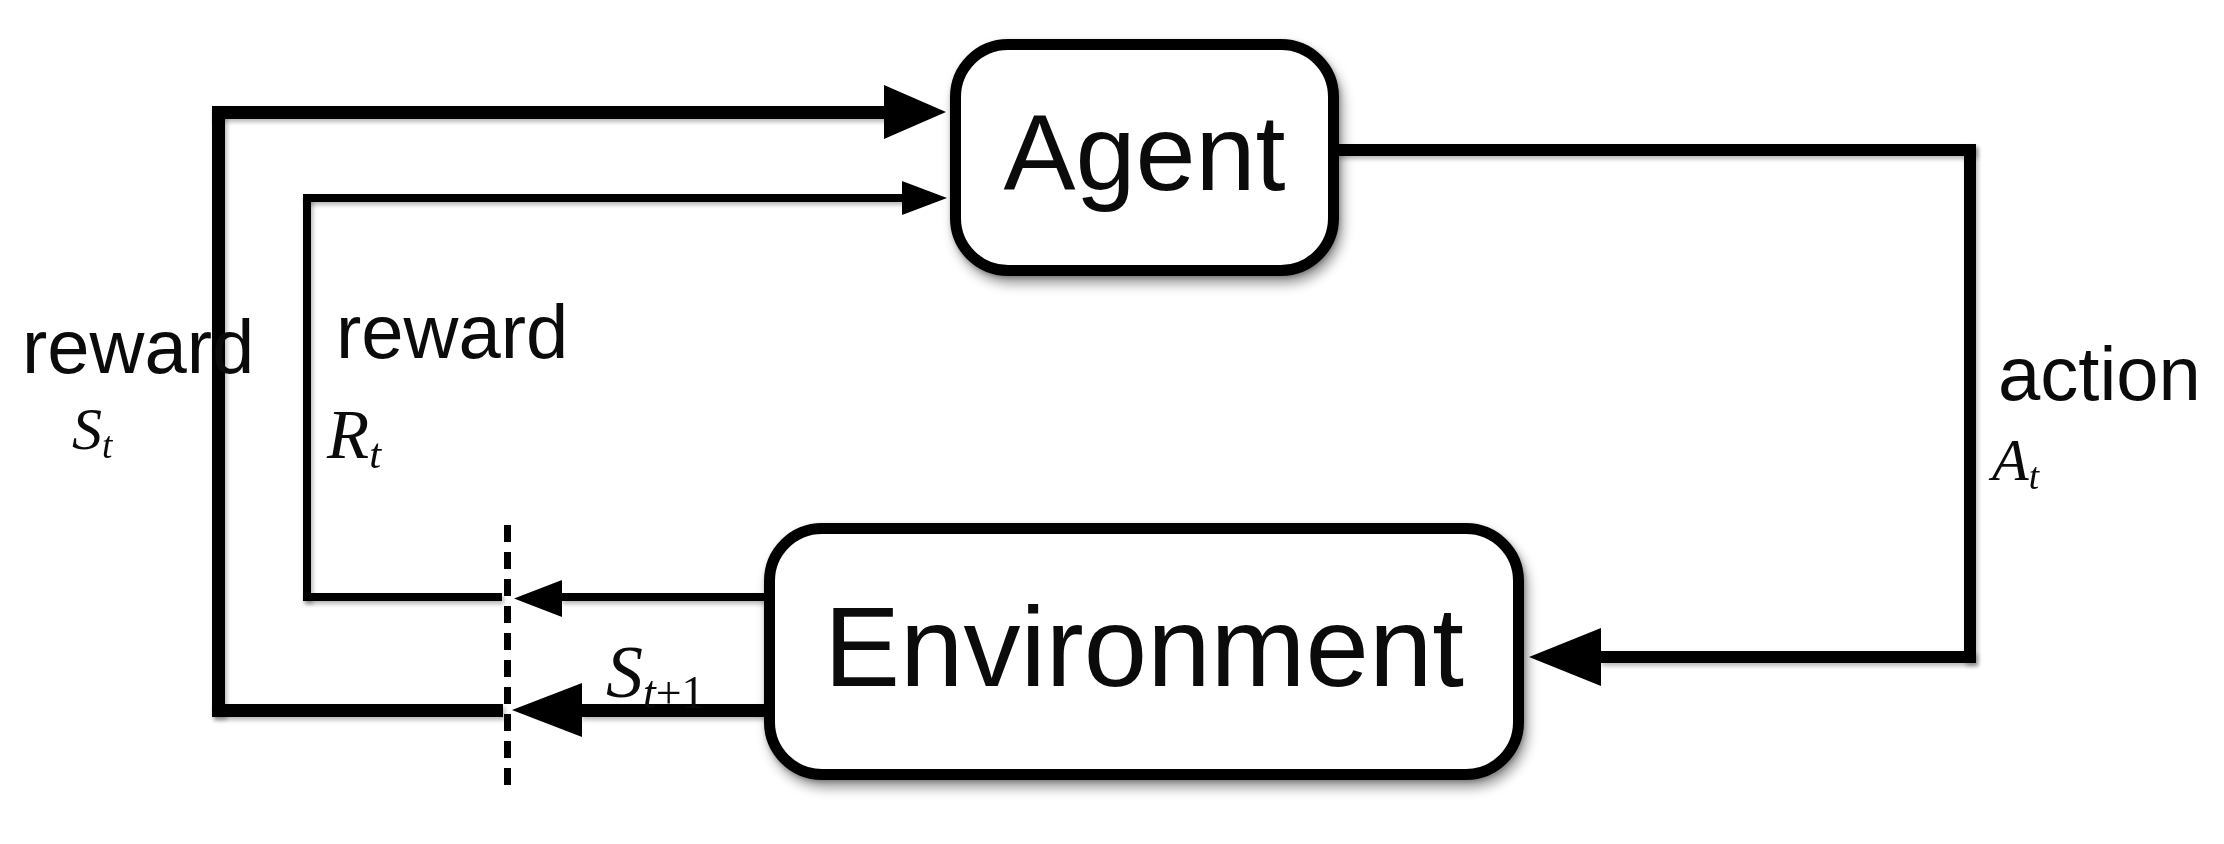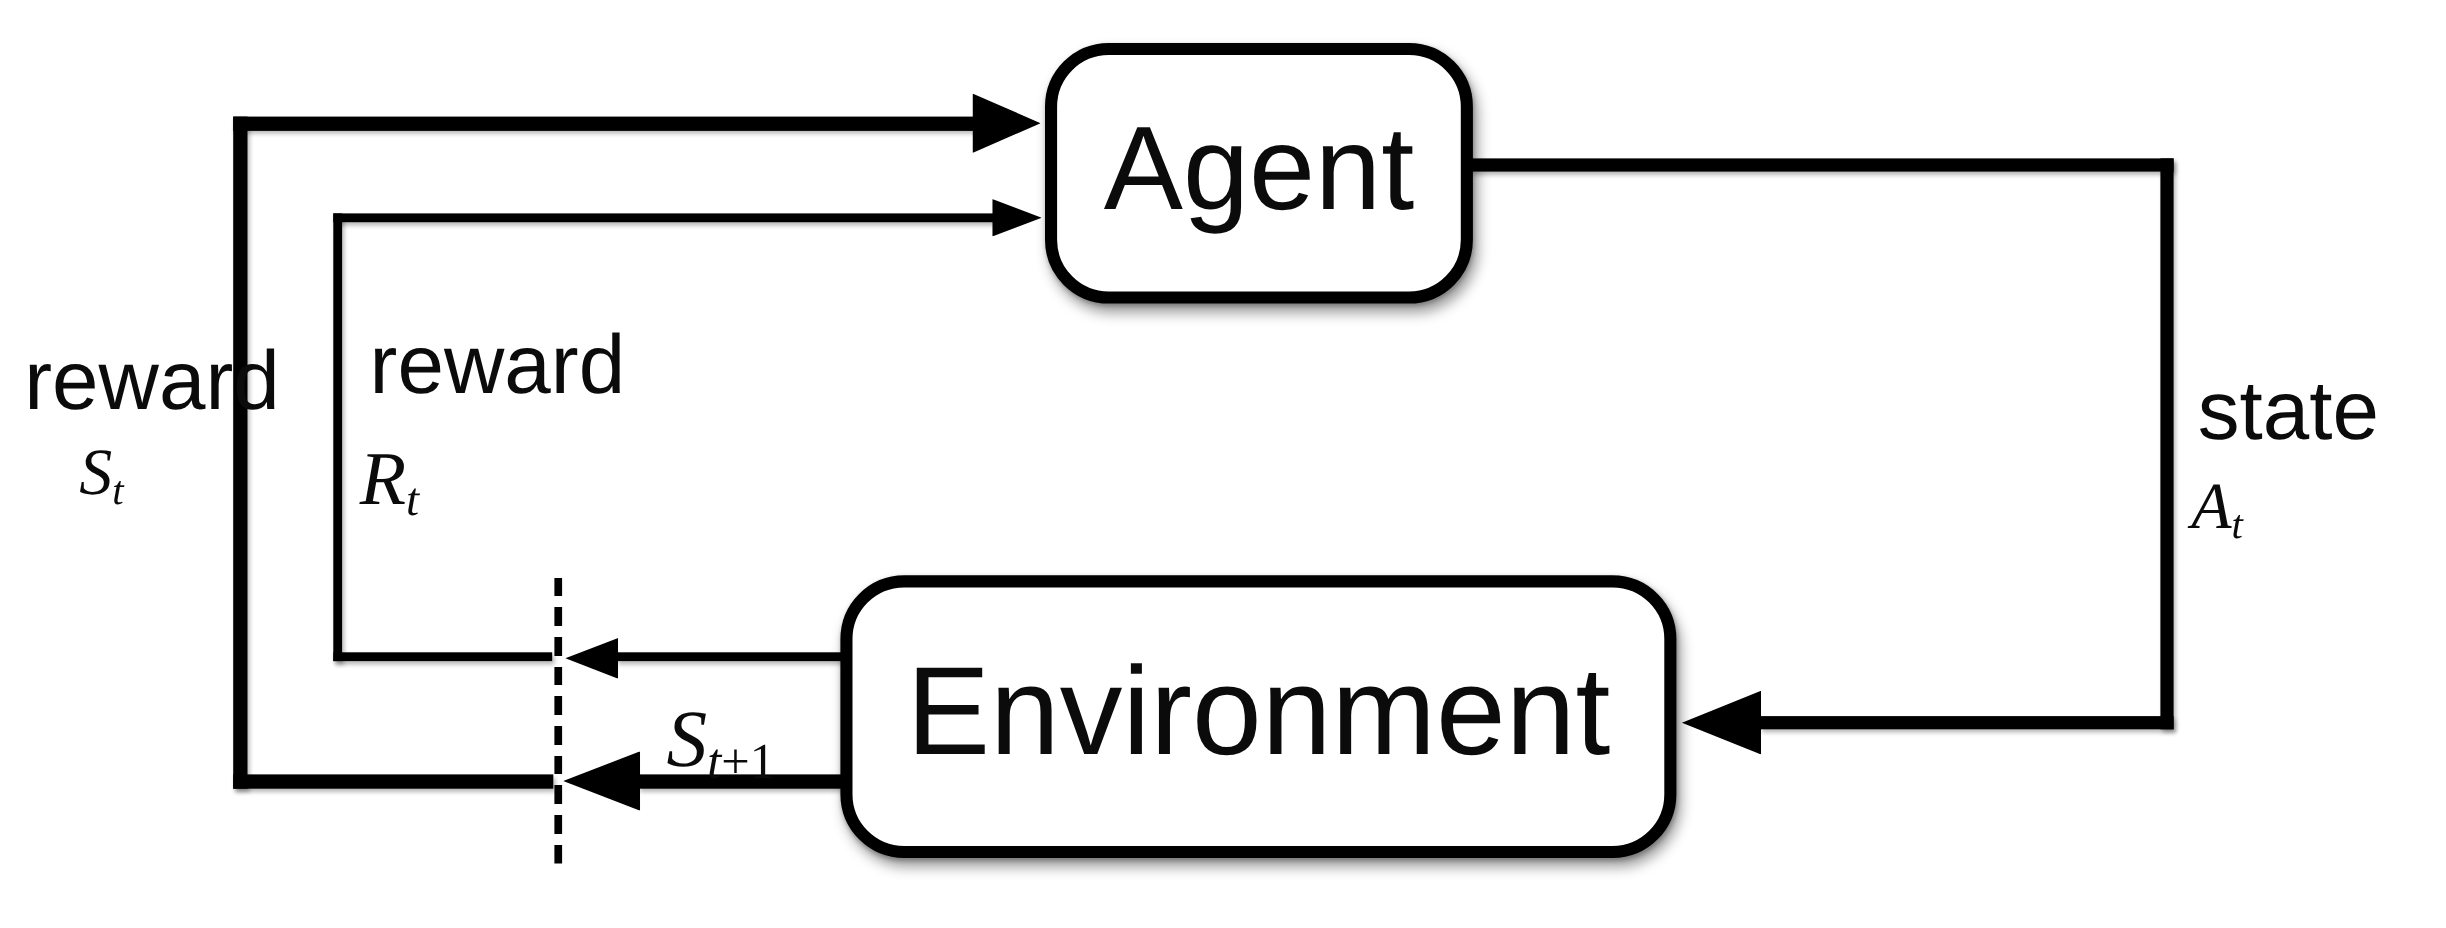--- a/index.html
+++ b/index.html
@@ -138,16 +138,16 @@
 
   <span class="word" id="state-word">reward</span>
   <span class="math" id="state-symbol"><span>S</span><span class="sub">t</span></span>
 
   <span class="word" id="reward-word">reward</span>
   <span class="math" id="reward-symbol"><span>R</span><span class="sub">t</span></span>
 
 
   <span class="math" id="state-next-symbol"><span>S</span><span class="sub"><span>t</span><span class="plain">+1</span></span></span>
 
-  <span class="word" id="action-word">state</span>
+  <span class="word" id="action-word">action</span>
   <span class="math" id="action-symbol"><span>A</span><span class="sub">t</span></span>
 
 </div>
 
 </body></html>

